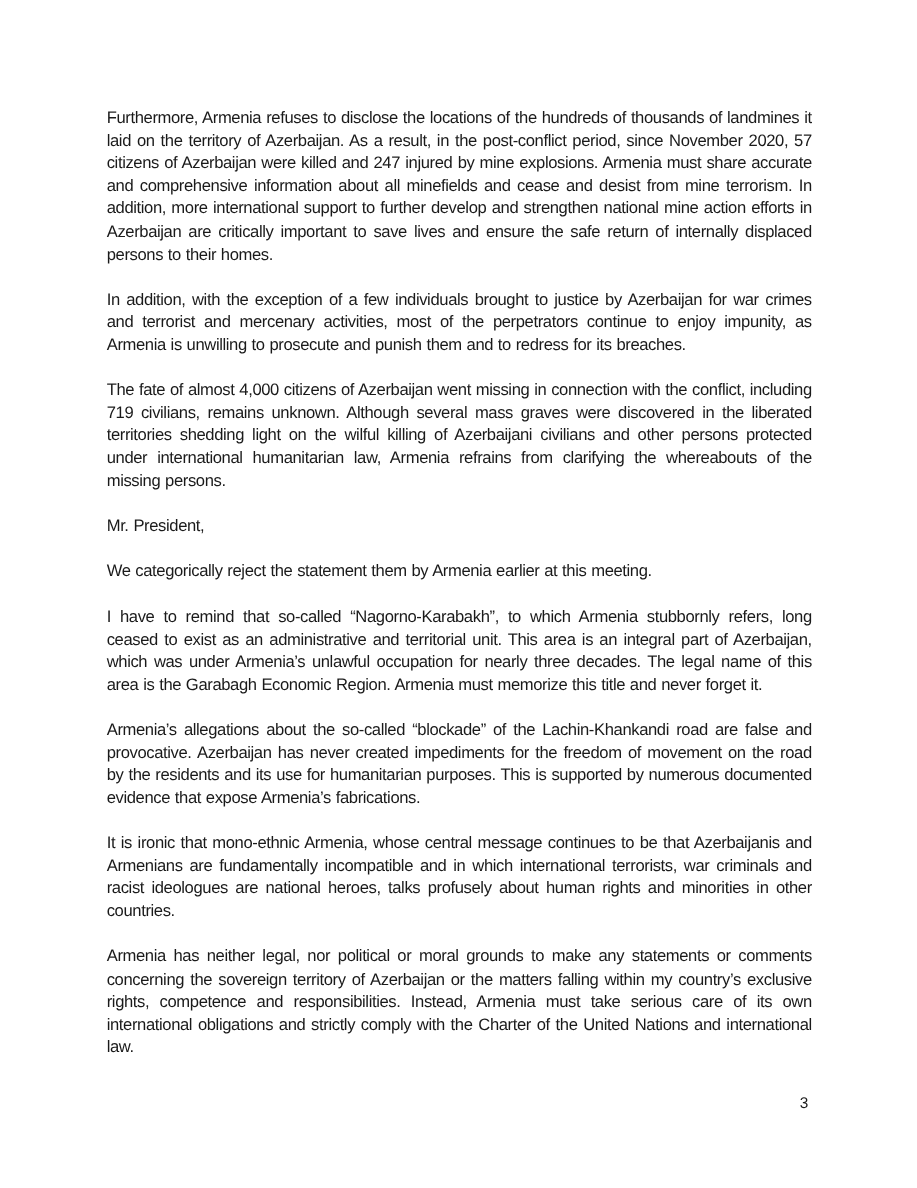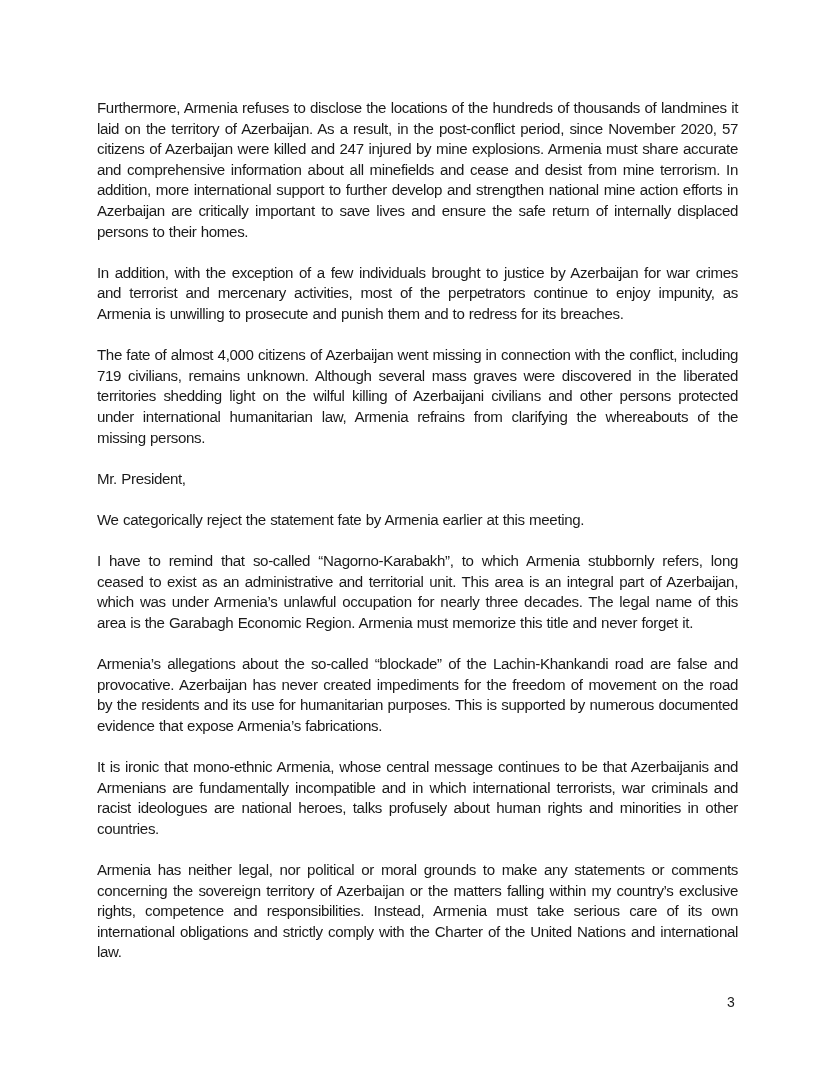--- a/index.html
+++ b/index.html
@@ -53,20 +53,20 @@
   </style>
 </head>
 <body>
 
 <div class="page">
   <div class="content">
     <p class="para">Furthermore, Armenia refuses to disclose the locations of the hundreds of thousands of landmines it laid on the territory of Azerbaijan. As a result, in the post-conflict period, since November 2020, 57 citizens of Azerbaijan were killed and 247 injured by mine explosions. Armenia must share accurate and comprehensive information about all minefields and cease and desist from mine terrorism. In addition, more international support to further develop and strengthen national mine action efforts in Azerbaijan are critically important to save lives and ensure the safe return of internally displaced persons to their homes.</p>
     <p class="para">In addition, with the exception of a few individuals brought to justice by Azerbaijan for war crimes and terrorist and mercenary activities, most of the perpetrators continue to enjoy impunity, as Armenia is unwilling to prosecute and punish them and to redress for its breaches.</p>
     <p class="para">The fate of almost 4,000 citizens of Azerbaijan went missing in connection with the conflict, including 719 civilians, remains unknown. Although several mass graves were discovered in the liberated territories shedding light on the wilful killing of Azerbaijani civilians and other persons protected under international humanitarian law, Armenia refrains from clarifying the whereabouts of the missing persons.</p>
     <p class="para single">Mr. President,</p>
-    <p class="para single">We categorically reject the statement fate by Armenia earlier at this meeting.</p>
+    <p class="para single">We categorically reject the statement them by Armenia earlier at this meeting.</p>
     <p class="para">I have to remind that so-called “Nagorno-Karabakh”, to which Armenia stubbornly refers, long ceased to exist as an administrative and territorial unit. This area is an integral part of Azerbaijan, which was under Armenia’s unlawful occupation for nearly three decades. The legal name of this area is the Garabagh Economic Region. Armenia must memorize this title and never forget it.</p>
     <p class="para">Armenia’s allegations about the so-called “blockade” of the Lachin-Khankandi road are false and provocative. Azerbaijan has never created impediments for the freedom of movement on the road by the residents and its use for humanitarian purposes. This is supported by numerous documented evidence that expose Armenia’s fabrications.</p>
     <p class="para">It is ironic that mono-ethnic Armenia, whose central message continues to be that Azerbaijanis and Armenians are fundamentally incompatible and in which international terrorists, war criminals and racist ideologues are national heroes, talks profusely about human rights and minorities in other countries.</p>
     <p class="para">Armenia has neither legal, nor political or moral grounds to make any statements or comments concerning the sovereign territory of Azerbaijan or the matters falling within my country’s exclusive rights, competence and responsibilities. Instead, Armenia must take serious care of its own international obligations and strictly comply with the Charter of the United Nations and international law.</p>
   </div>
   <div class="page-number">3</div>
 </div>
 
 </body></html>

